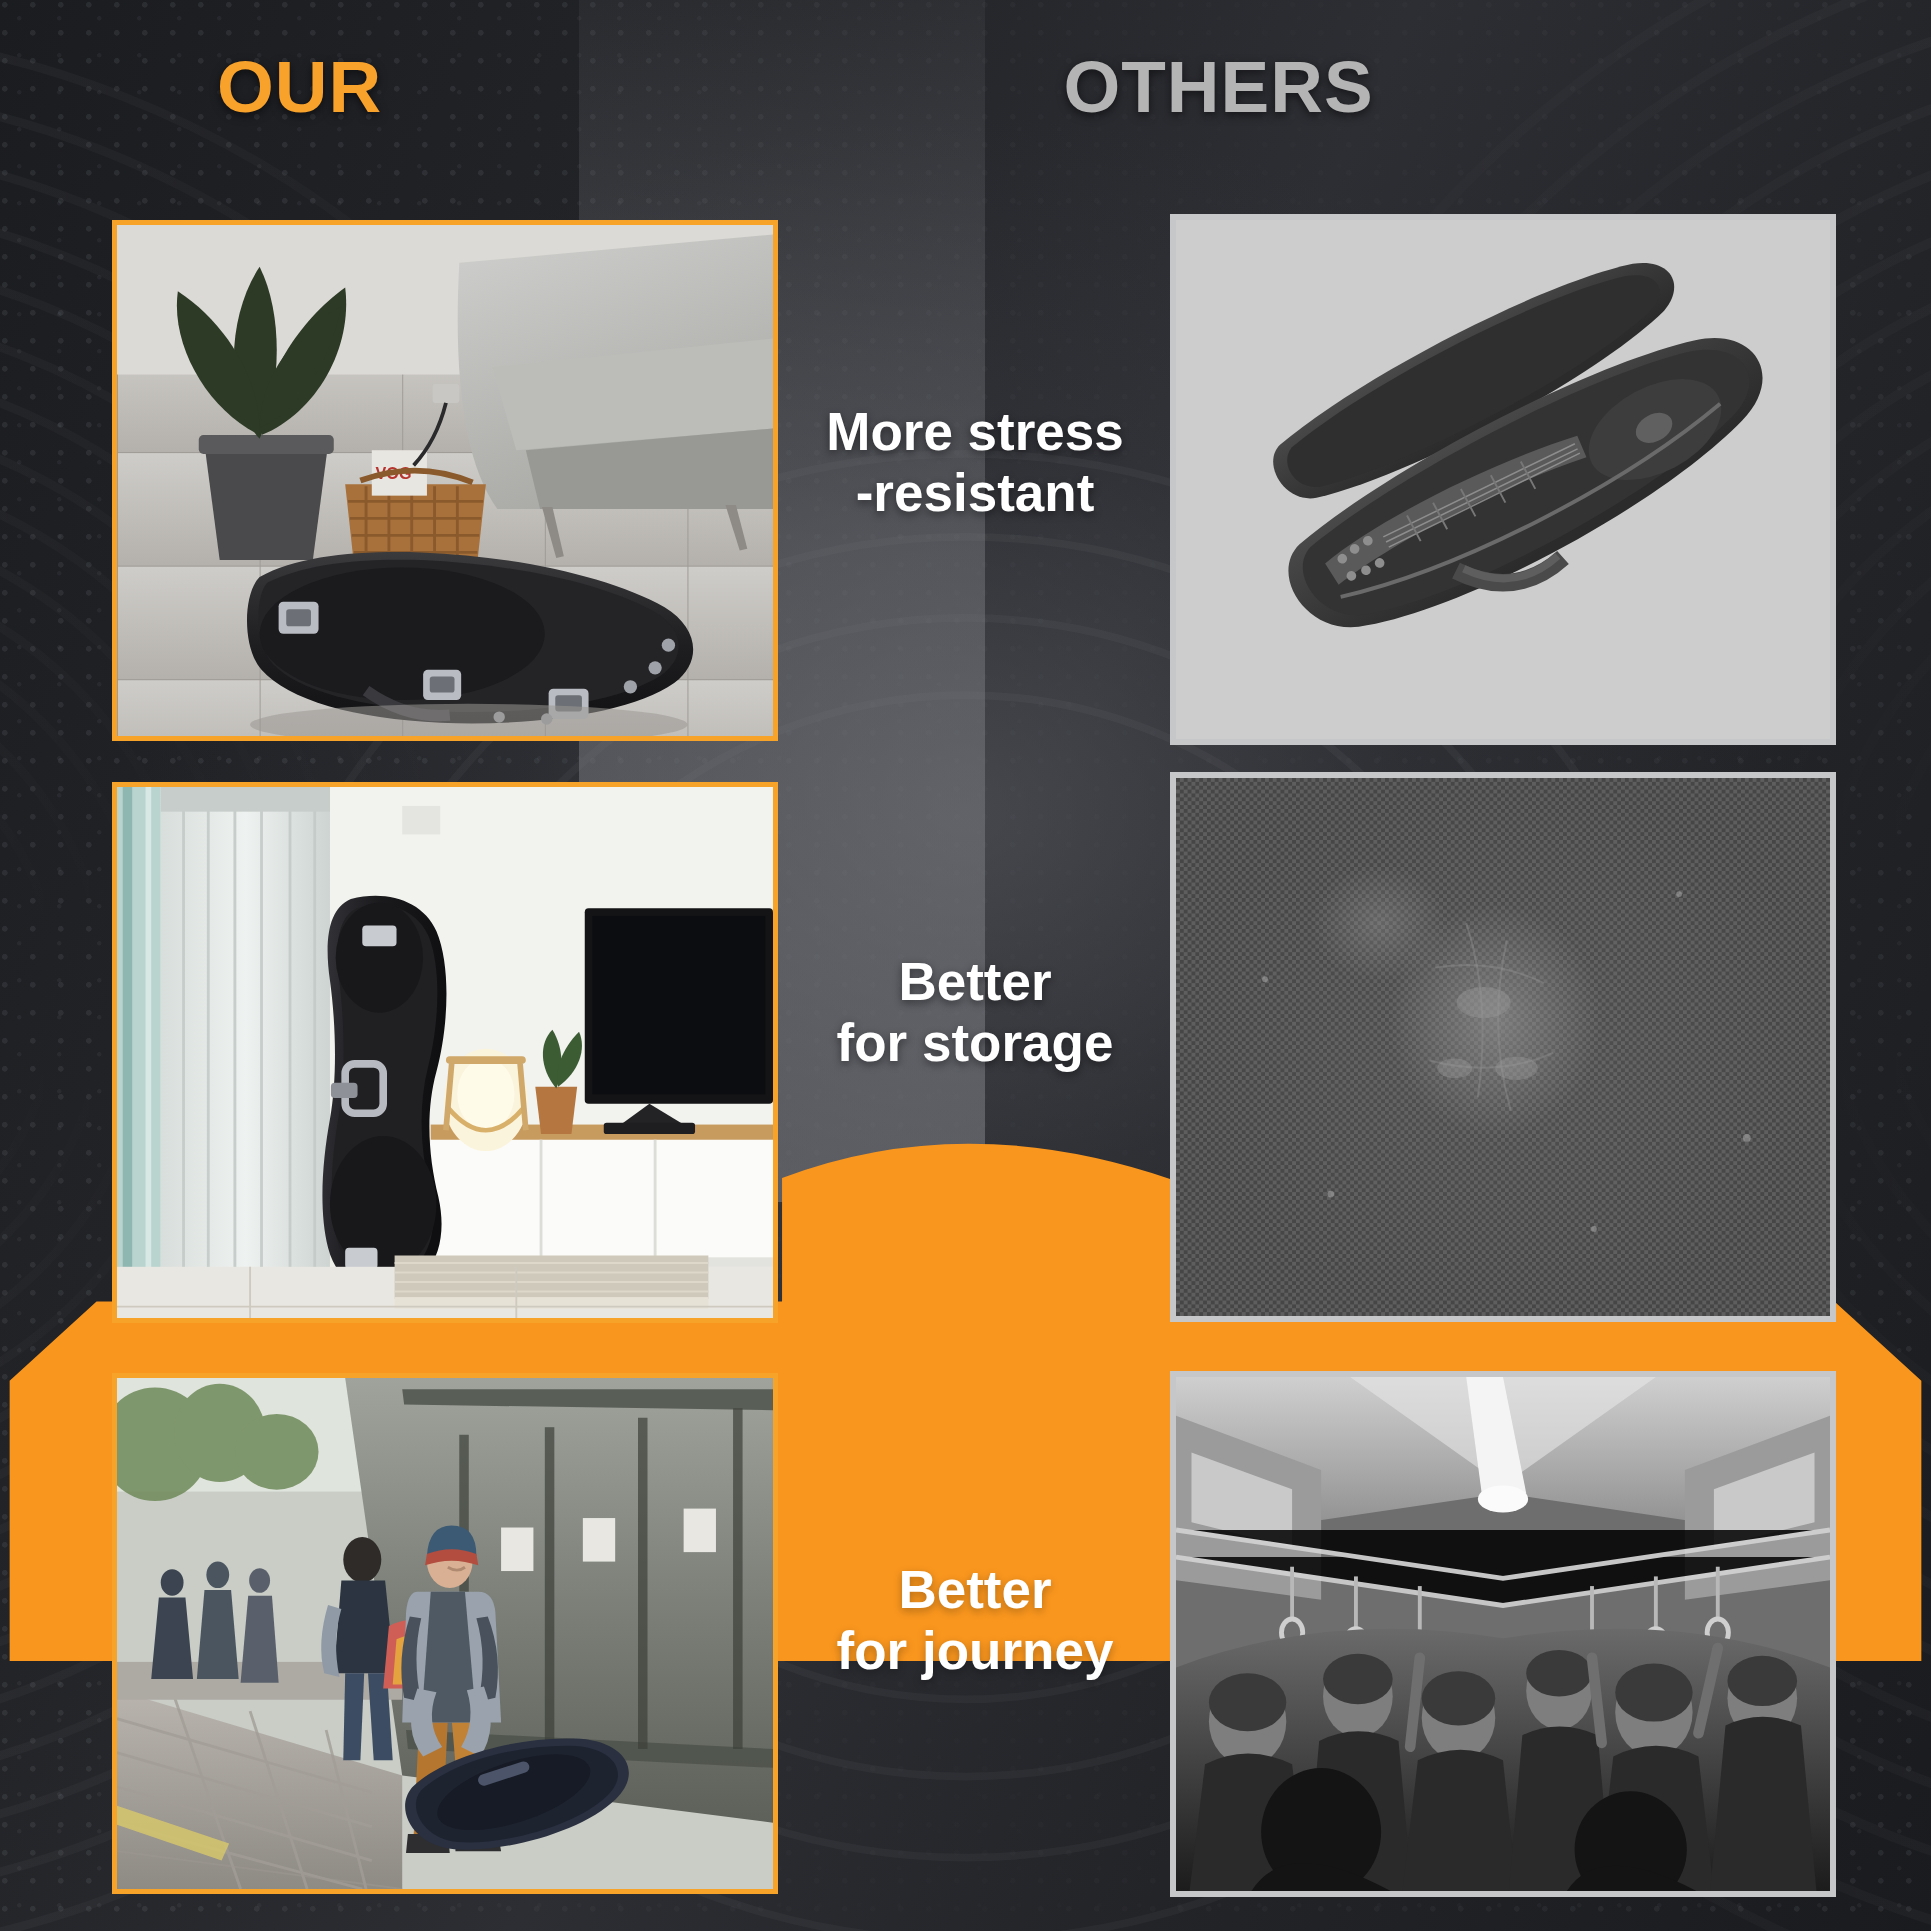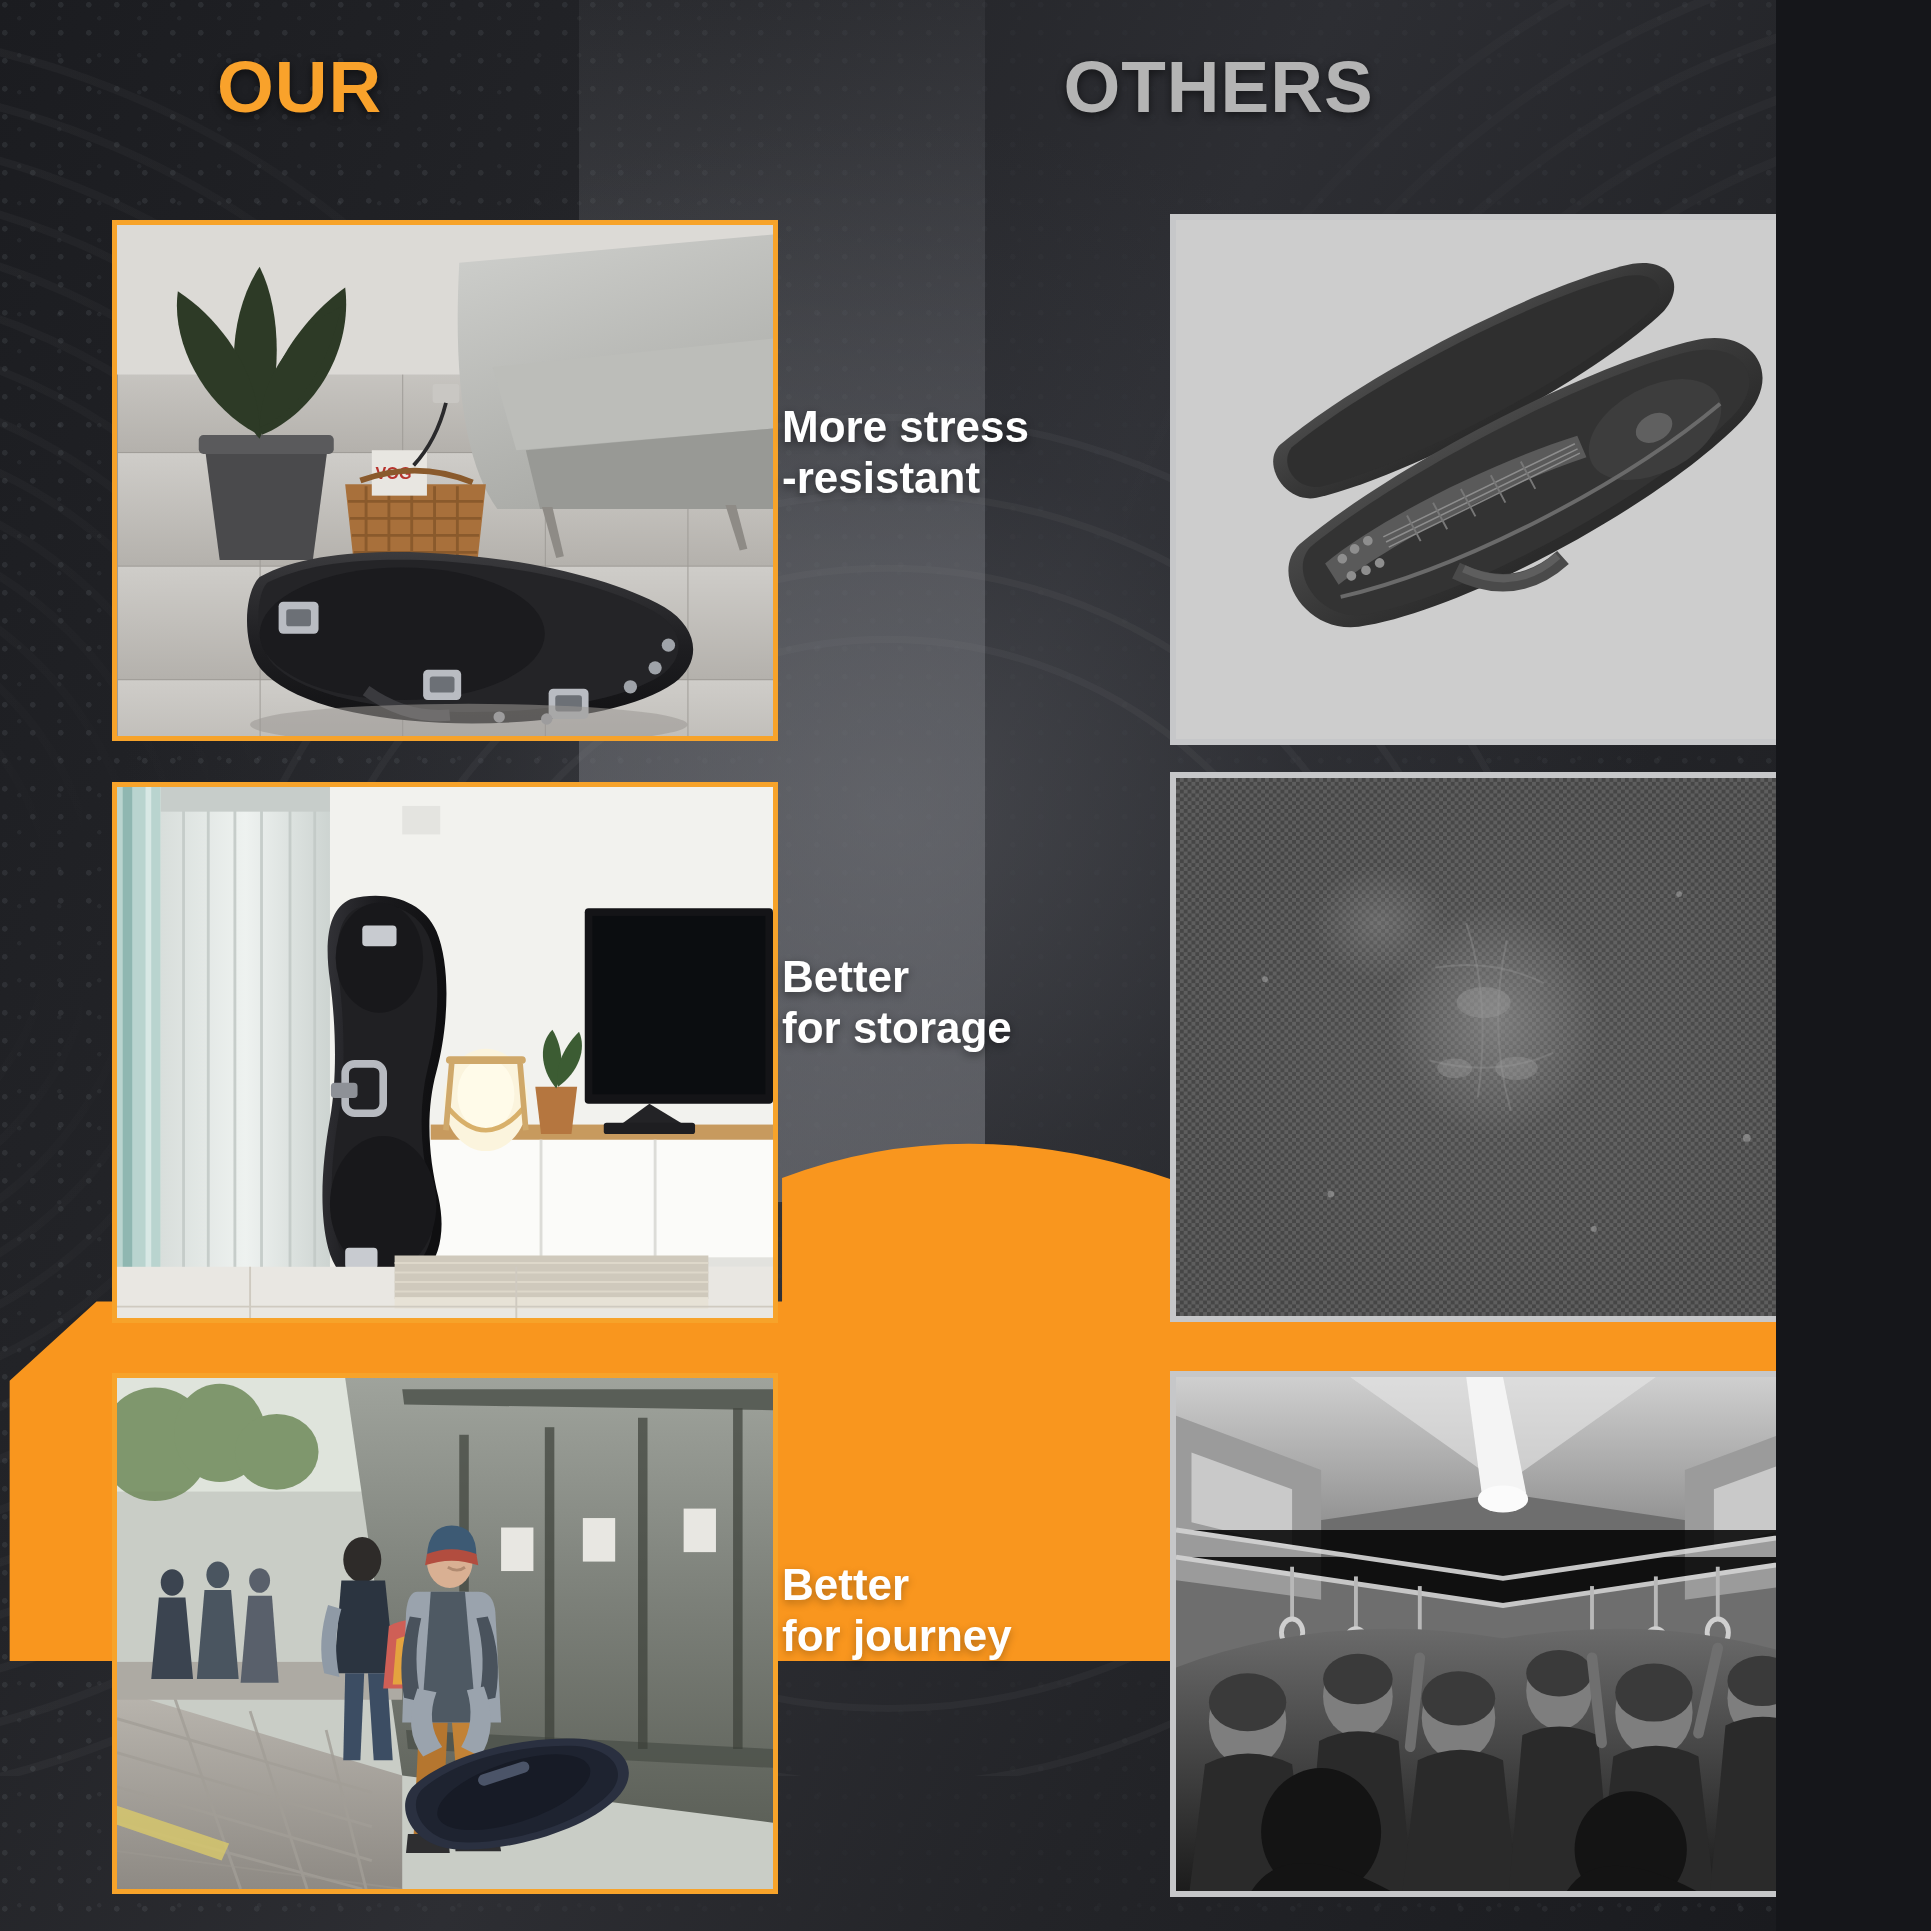--- a/index.html
+++ b/index.html
@@ -7,21 +7,21 @@
   body{
     width:1931px; height:1931px;
     font-family:"Liberation Sans", sans-serif;
     overflow:hidden;
     position:relative;
   }
 
   
   #poster{
     position:absolute; inset:0;
-    width:1776px; height:1931px;
+    width:1931px; height:1931px;
     background:
       radial-gradient(ellipse 60% 50% at 50% 42%, rgba(90,92,98,.55) 0%, rgba(60,62,68,.30) 38%, rgba(28,29,33,0) 72%),
       linear-gradient(115deg,#1b1c20 0%, #232428 28%, #2d2e33 50%, #232428 72%, #1a1b1f 100%);
     overflow:hidden;
   }
   .bg-arcs{ position:absolute; inset:0; pointer-events:none; }
   .bg-dots{
     position:absolute; inset:0; pointer-events:none;
     background-image:
       radial-gradient(circle at 4.8px 4.8px, rgba(150,160,168,.14) 2.5px, transparent 3.1px),
@@ -62,22 +62,22 @@
   #frame-our-1   { left:112px;  top:220px;  width:666px;  height:521px; }
   #frame-our-2   { left:112px;  top:782px;  width:666px;  height:541px; }
   #frame-our-3   { left:112px;  top:1373px; width:666px;  height:521px; }
   #frame-other-1 { left:1170px; top:214px;  width:666px;  height:531px; }
   #frame-other-2 { left:1170px; top:772px;  width:666px;  height:550px; }
   #frame-other-3 { left:1170px; top:1371px; width:666px;  height:526px; }
 
   
   .label{
     position:absolute; width:386px; left:782px;
-    text-align:left; color:#FFFFFF; font-weight:bold;
-    font-size:44px; line-height:1.16;
+    text-align:center; color:#FFFFFF; font-weight:bold;
+    font-size:53px; line-height:1.16;
     text-shadow:0 2.9px 8.7px rgba(0,0,0,.45);
     white-space:pre-line;
   }
   #label-1{ top:401px; }
   #label-2{ top:951px; }
   #label-3{ top:1559px; text-shadow:0 2.9px 8.7px rgba(0,0,0,.28); }
 </style>
 </head>
 <body>
 

